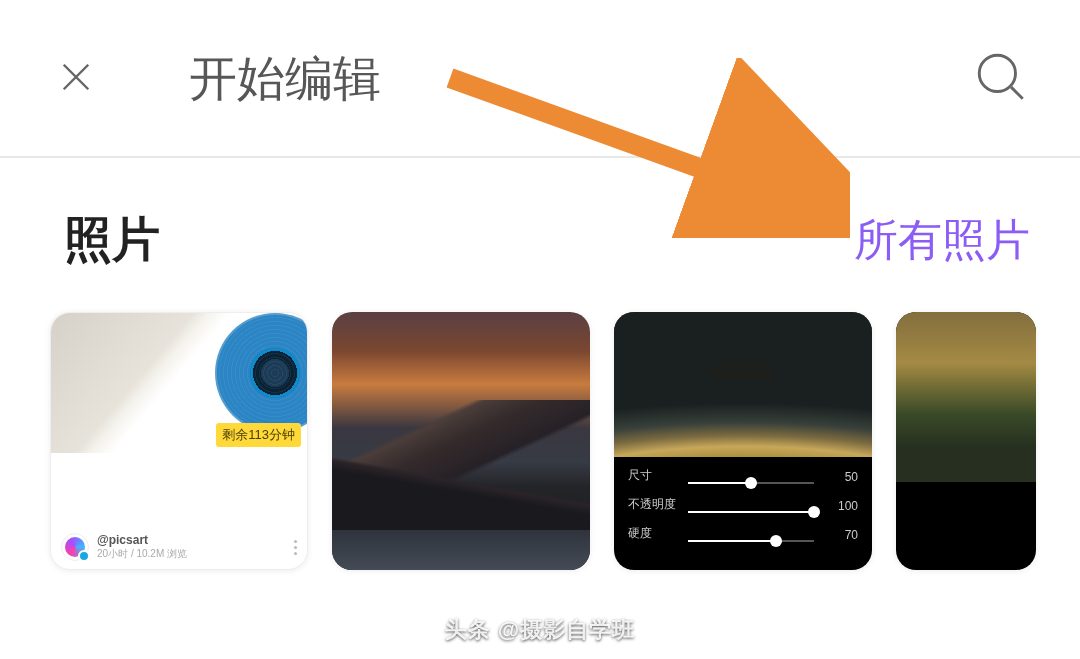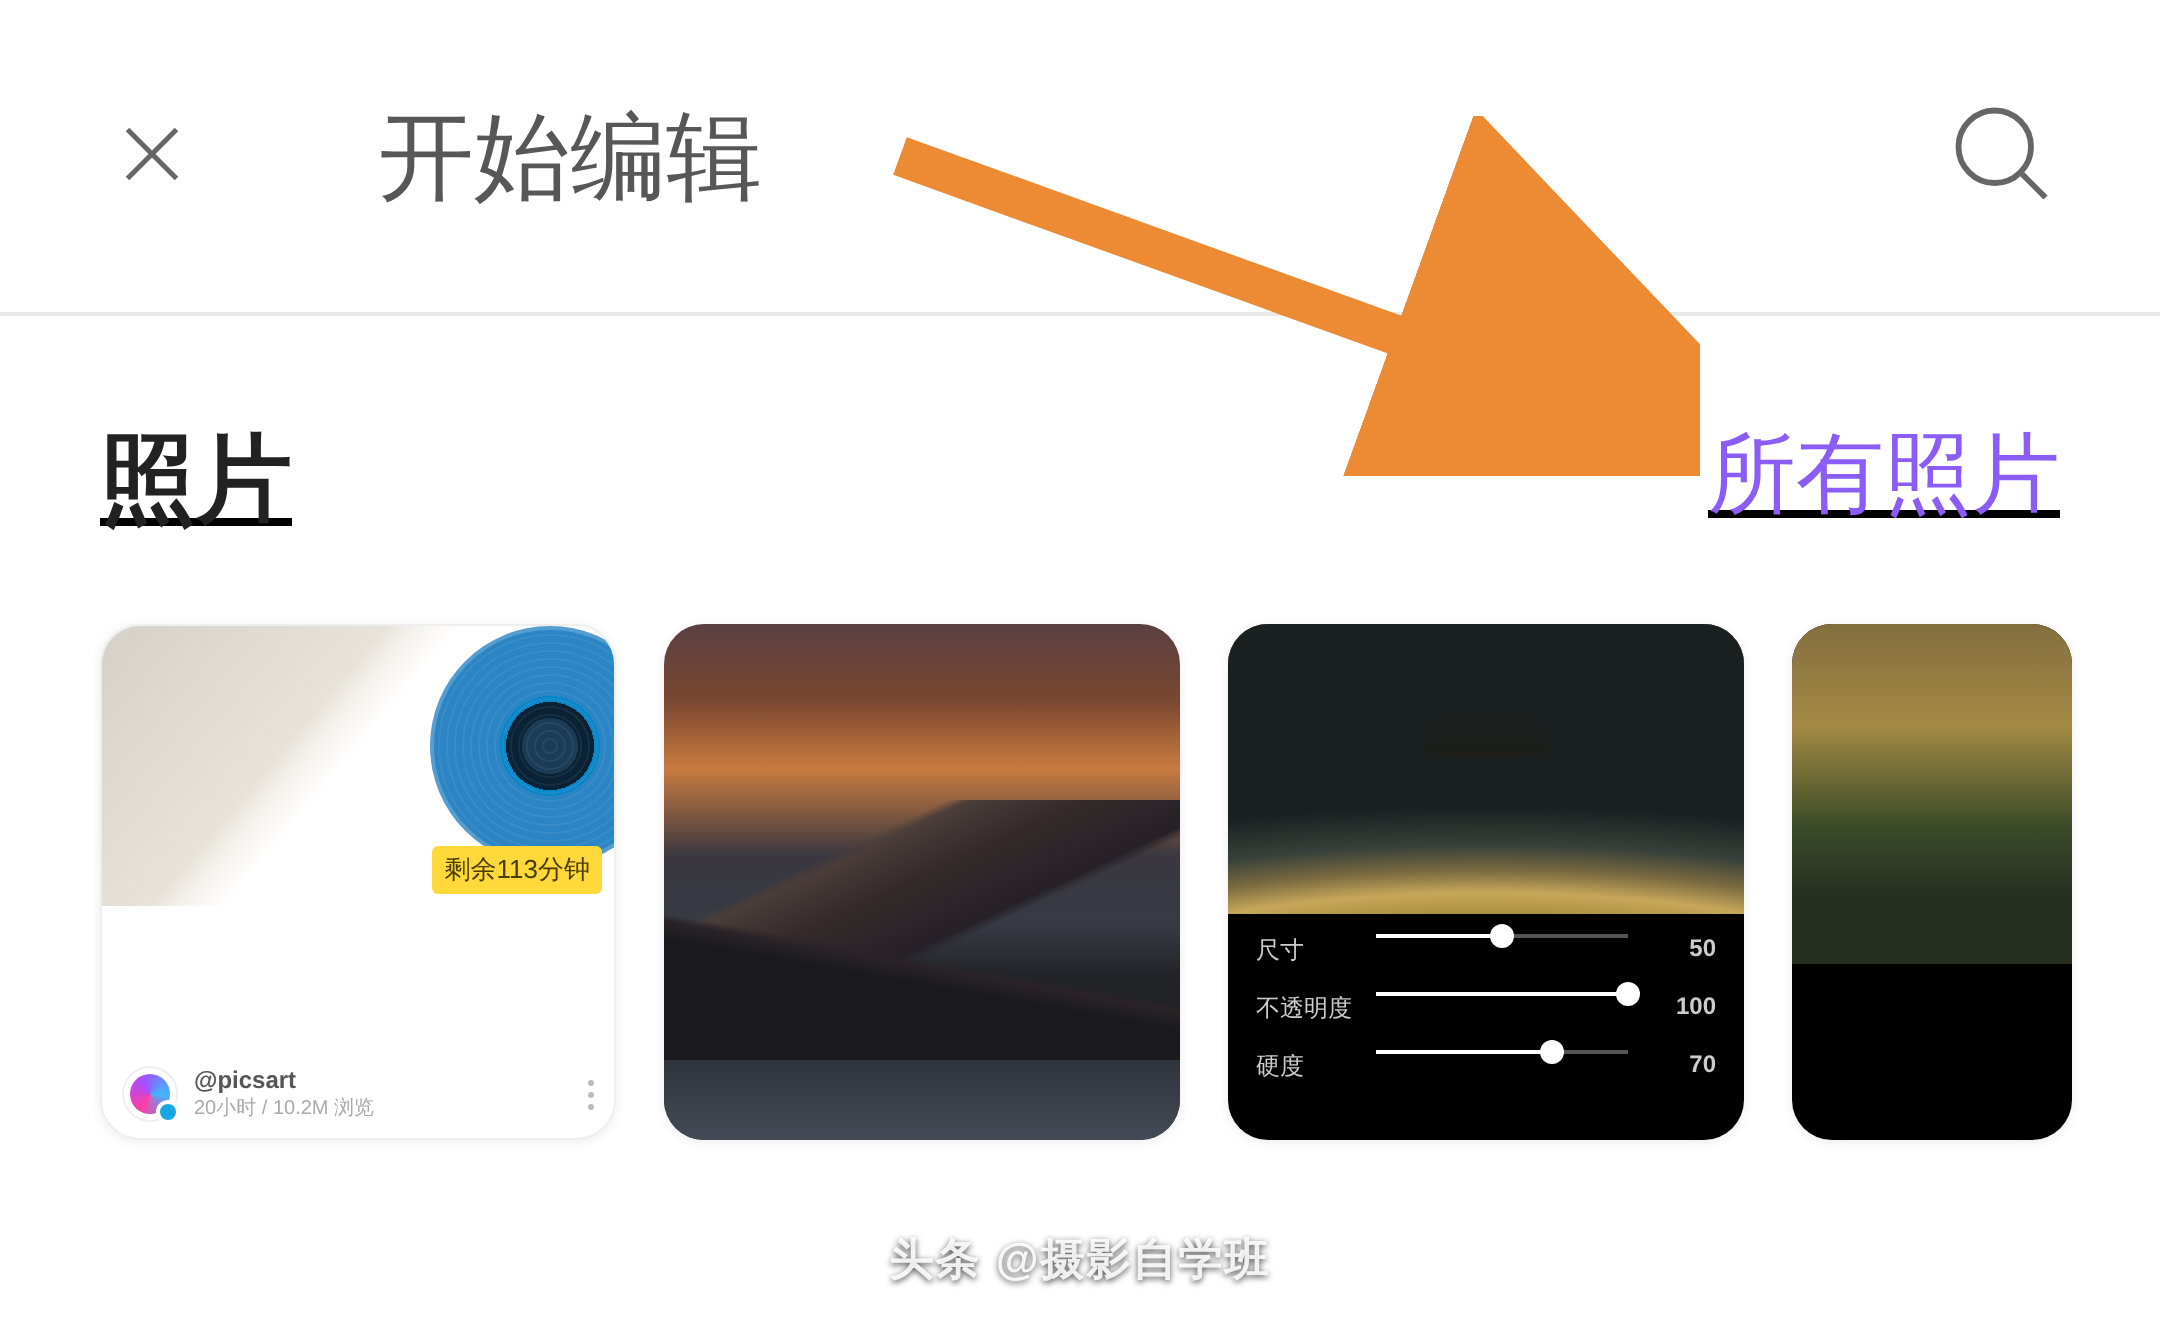--- a/index.html
+++ b/index.html
@@ -36,24 +36,23 @@
       font-weight: 400;
       color: #575757;
       margin-left: 92px;
     }
     .search-icon svg {
       width: 58px;
       height: 58px;
     }
     .section-header {
       display: flex;
-      align-items: flex-start;
+      align-items: center;
       justify-content: space-between;
-      padding: 50px 50px 40px 50px;
-      text-decoration: underline;
+      padding: 50px 50px 40px 64px;
     }
     .section-title {
       font-size: 48px;
       font-weight: 700;
       color: #222;
     }
     .all-link {
       font-size: 44px;
       font-weight: 500;
       color: #8b5cf6;
@@ -237,21 +236,21 @@
       width:64px;
       height:26px;
       background: linear-gradient(to top, rgba(30,30,25,.9), transparent);
       border-radius: 50% 50% 30% 30% / 80% 80% 20% 20%;
     }
     .sliders {
       padding: 10px 14px;
     }
     .slider-row {
       display: flex;
-      align-items: flex-start;
+      align-items: flex-end;
       gap: 16px;
       margin-bottom: 12px;
     }
     .slider-label {
       color: #ccc;
       font-size: 12px;
       width: 44px;
       text-align: left;
       white-space: nowrap;
     }
@@ -274,21 +273,20 @@
       height: 12px;
       border-radius: 50%;
       background: #fff;
       transform: translateX(-50%);
     }
     .slider-value {
       color: #ccc;
       font-size: 12px;
       width: 28px;
       text-align: right;
-      font-weight: bold;
     }
     
     .card-4 {
       width: 140px;
       background: #000;
     }
     .card-4-image{
       height: 170px;
       background: linear-gradient(to bottom, #836e3e 0%, #a48a44 30%, #6e6a34 45%, #3a4a28 60%, #262f20 80%);
     }

